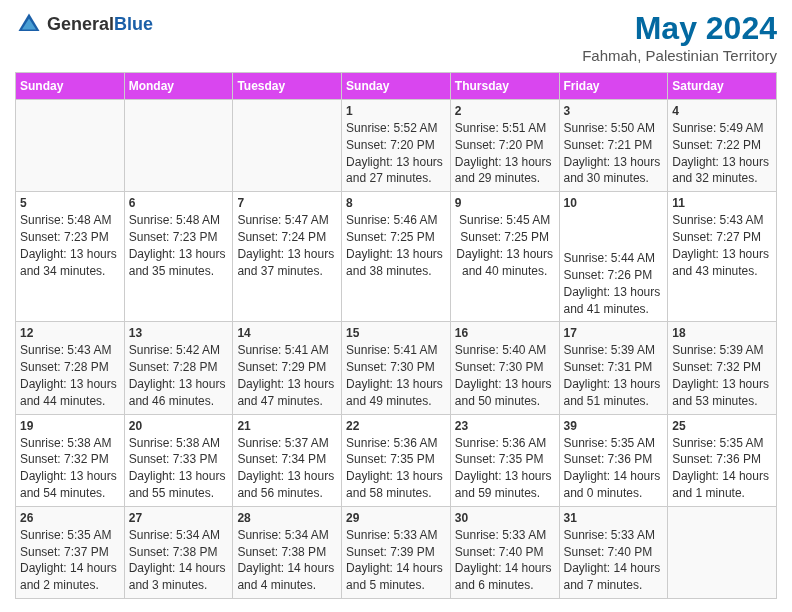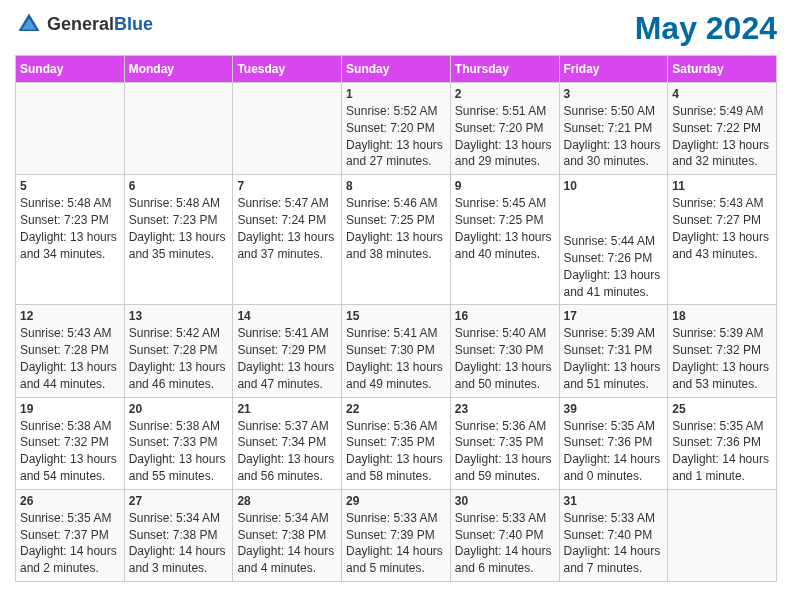--- a/index.html
+++ b/index.html
@@ -93,20 +93,21 @@
     <svg class="logo-icon" viewBox="0 0 40 40" xmlns="http://www.w3.org/2000/svg">
       <polygon points="20,5 35,30 5,30" fill="#1a5fa8"></polygon>
       <polygon points="20,12 30,28 10,28" fill="#4a9fd4"></polygon>
     </svg>
     <div>
       <span class="logo-text-general">General</span><span class="logo-text-blue">Blue</span>
     </div>
   </div>
   <div class="title-block">
     <div class="month-year">May 2024</div>
+    <div class="location">Fahmah, Palestinian Territory</div>
   </div>
 </div>
 
 <table>
   <thead>
     <tr id="header-row">
     <th>Sunday</th>
         <th>Monday</th>
         <th>Tuesday</th>
         <th>Sunday</th>
@@ -173,21 +174,21 @@
         </td>
         <td>
           <span class="day-num">8</span>
           <div class="cell-text" style="white-space: pre-line;">Sunrise: 5:46 AM
 Sunset: 7:25 PM
 Daylight: 13 hours
 and 38 minutes.</div>
         </td>
         <td>
           <span class="day-num">9</span>
-          <div class="cell-text" style="white-space: pre-line;">Sunrise: 5:45 AM
+          <div class="cell-text" style="white-space: pre-line; text-align: center;">Sunrise: 5:45 AM
 Sunset: 7:25 PM
 Daylight: 13 hours
 and 40 minutes.</div>
         </td>
         <td>
           <span class="day-num">10</span>
           <div class="cell-text" style="white-space: pre-line; margin-top: 40px;">Sunrise: 5:44 AM
 Sunset: 7:26 PM
 Daylight: 13 hours
 and 41 minutes.</div>

